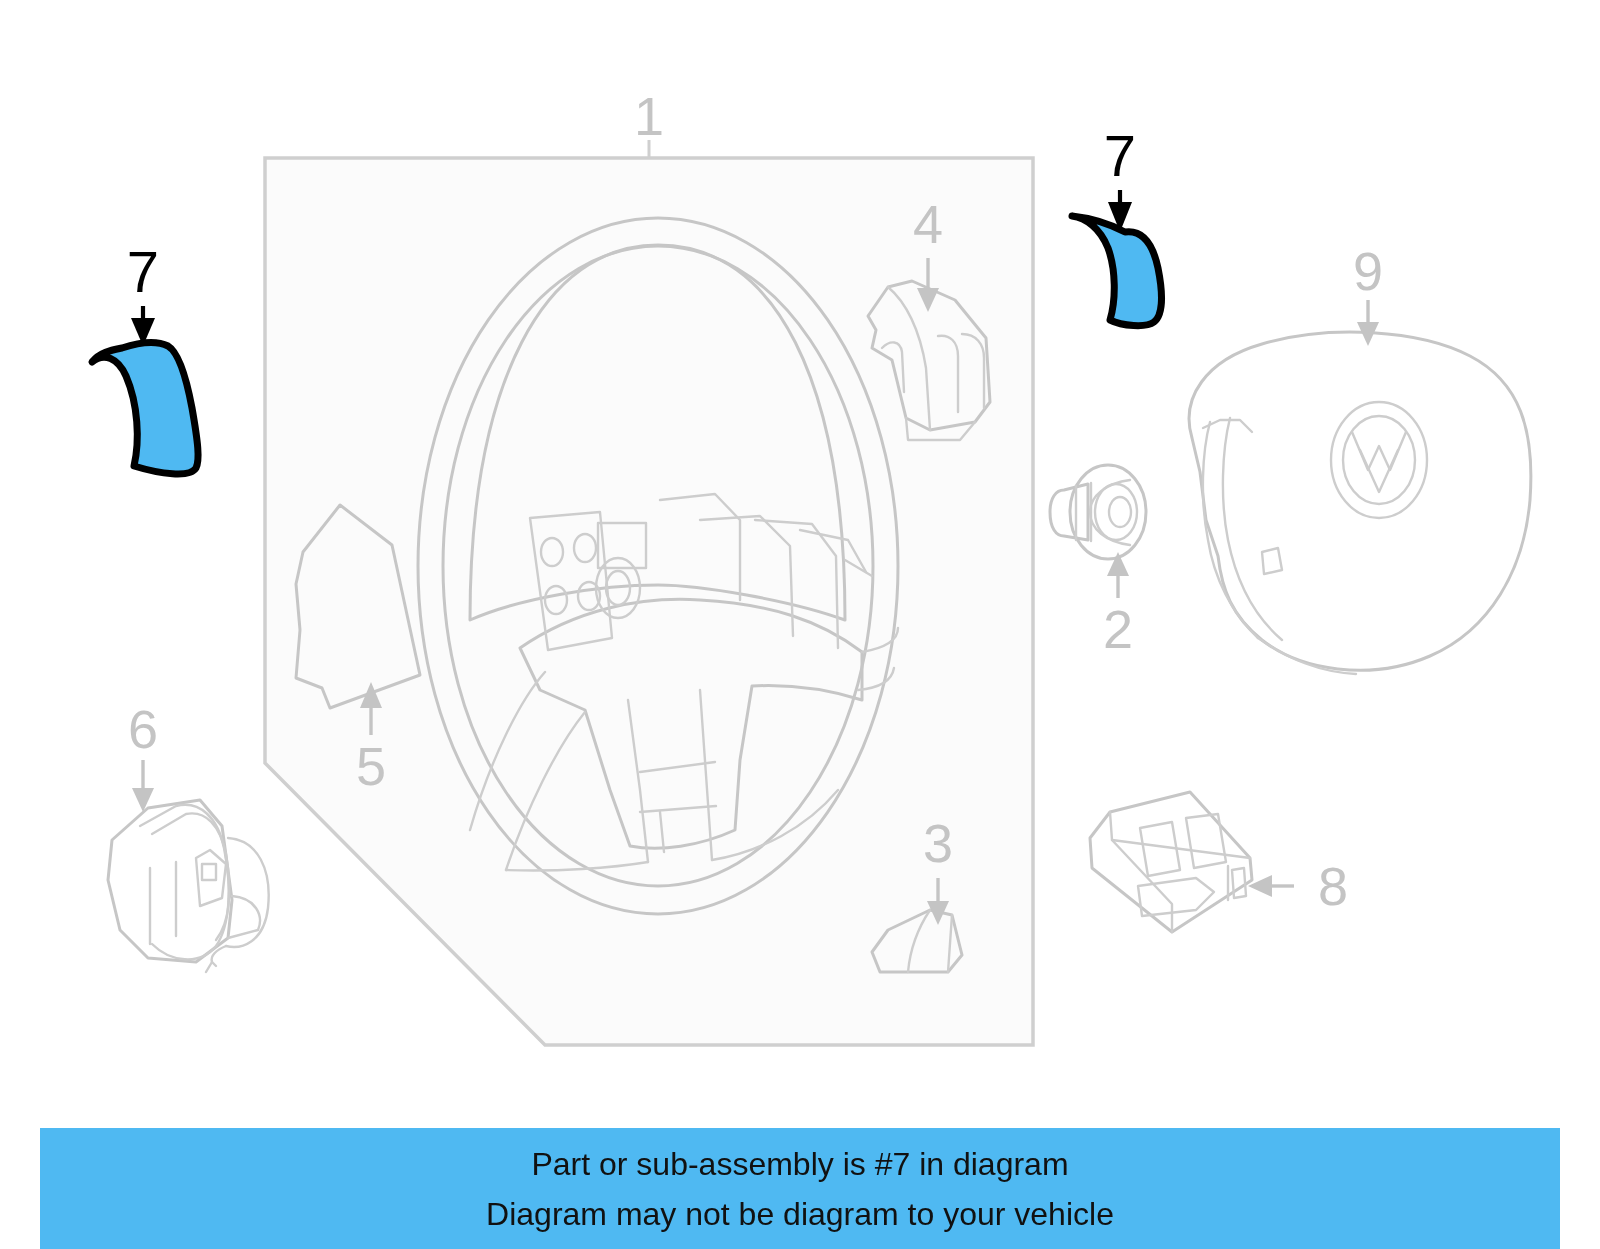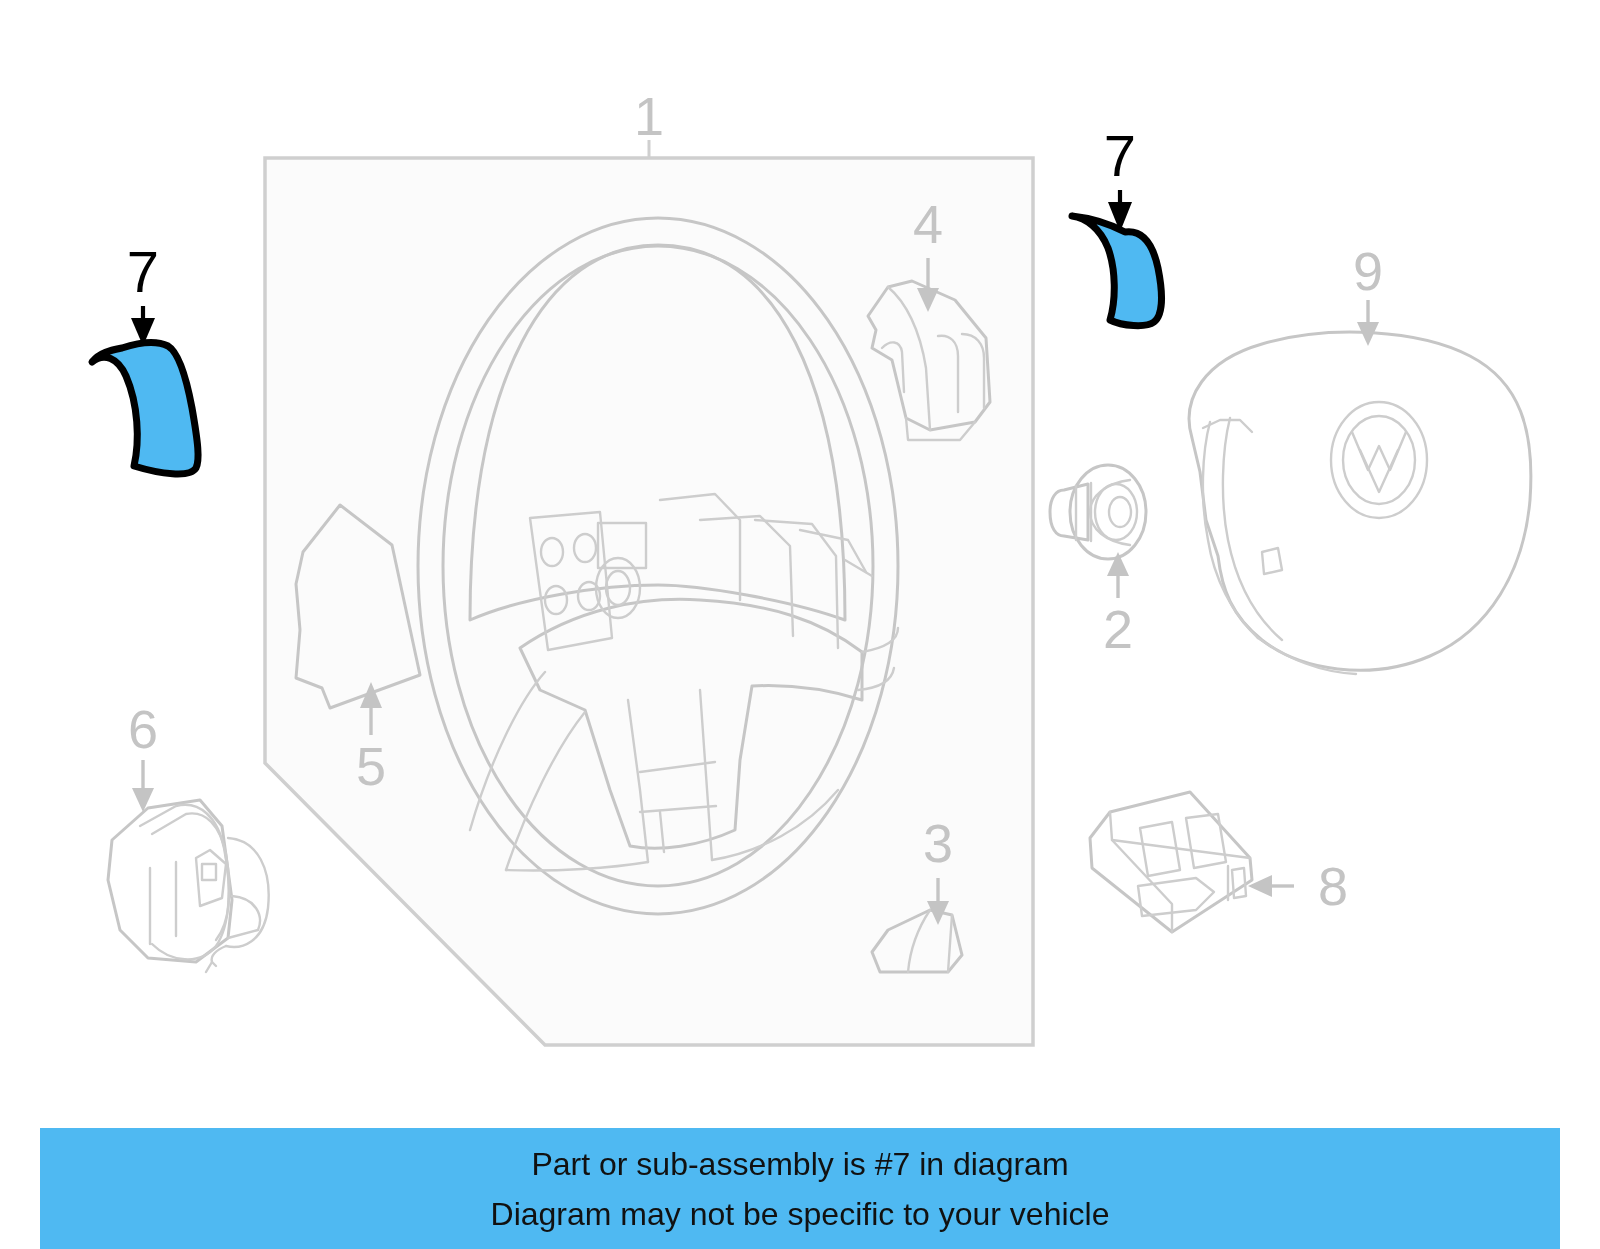--- a/index.html
+++ b/index.html
@@ -308,16 +308,16 @@
 
     <g>
       <line class="leader-gray" x1="649" y1="140" x2="649" y2="158"></line>
       <text class="num-gray" x="649" y="135" text-anchor="middle">1</text>
     </g>
 
   </svg>
 
   <div class="banner">
     <div class="banner-line">Part or sub-assembly is #7 in diagram</div>
-    <div class="banner-line">Diagram may not be specific to your vehicle</div>
+    <div class="banner-line">Diagram may not be diagram to your vehicle</div>
   </div>
 
 </div>
 
 </body></html>

